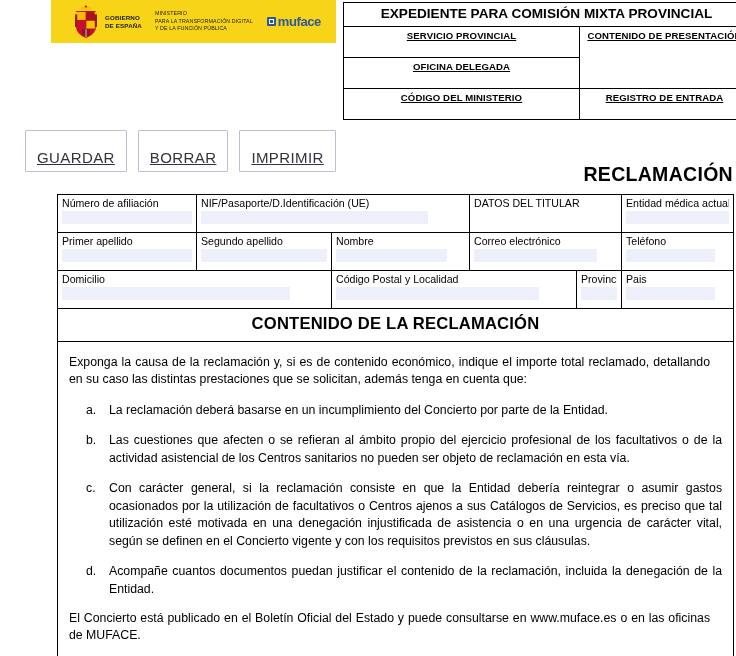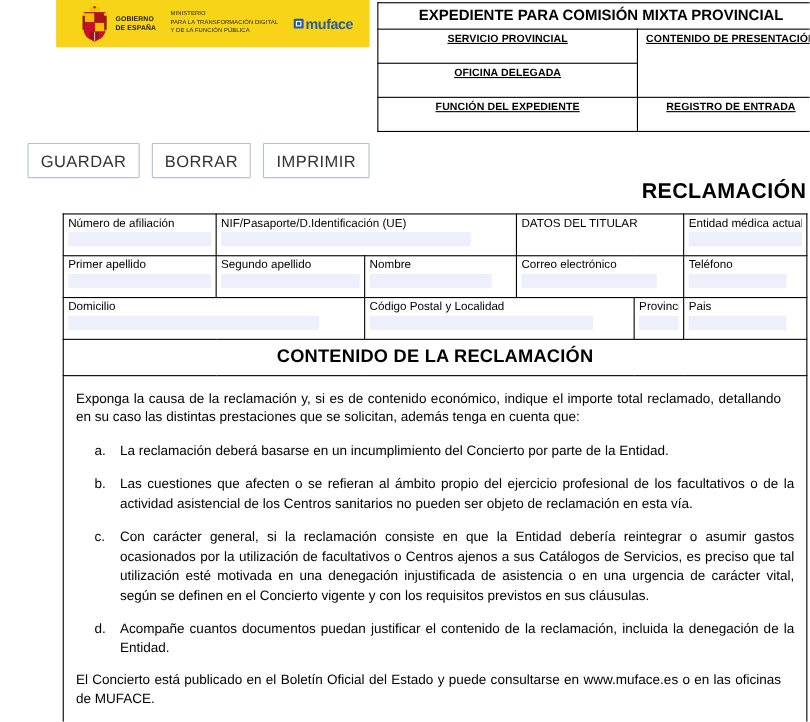--- a/index.html
+++ b/index.html
@@ -130,24 +130,25 @@
     display: flex;
     gap: 11px;
   }
   .action-button {
     font-family: "Liberation Sans", sans-serif;
     font-size: 15px;
     color: #33333a;
     background: #ffffff;
     border: 1.4px solid #b9bfd4;
     border-radius: 1px;
-    padding: 8px 11px 4px 11px;
+    padding: 18px 11px 4px 11px;
     line-height: 1.2;
     letter-spacing: 0.4px;
     cursor: pointer;
+    text-decoration: underline;
   }
 
   
   #form-sheet {
     position: absolute;
     left: 57px; top: 163px;
     width: 676px;
   }
   #reclamacion-title {
     text-align: right;
@@ -284,21 +285,21 @@
           <span class="exp-cell-label">CONTENIDO DE PRESENTACIÓN</span>
         </td>
       </tr>
       <tr>
         <td class="exp-cell">
           <span class="exp-cell-label">OFICINA DELEGADA</span>
         </td>
       </tr>
       <tr>
         <td class="exp-cell">
-          <span class="exp-cell-label">FUNCIÓN DEL EXPEDIENTE</span>
+          <span class="exp-cell-label">CÓDIGO DEL MINISTERIO</span>
         </td>
         <td class="exp-cell exp-cell-reg">
           <span class="exp-cell-label">REGISTRO DE ENTRADA</span>
         </td>
       </tr>
     </tbody>
   </table>
 </div>
 
 <div id="button-bar">

